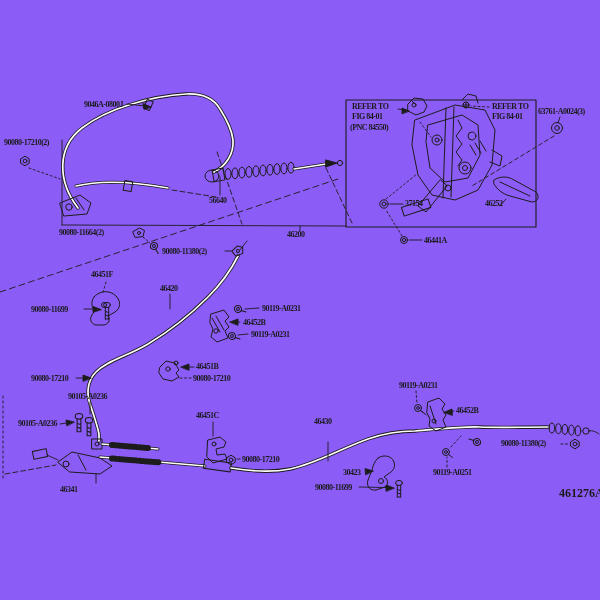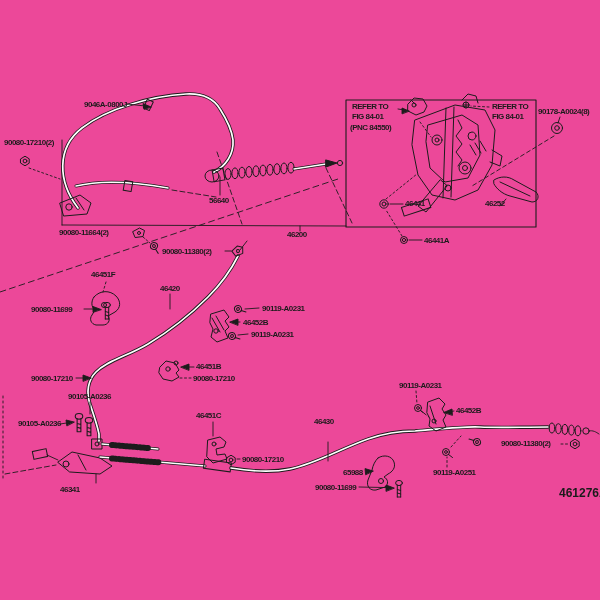--- a/index.html
+++ b/index.html
@@ -1,17 +1,17 @@
 <!DOCTYPE html>
 <html><head>
 <meta charset="utf-8">
 <style>
   html,body{margin:0;padding:0;background:#fff;}
-  .stage{position:relative;width:600px;height:600px;background:#ec4899;overflow:hidden;
-         font-family:Liberation Sans, sans-serif;}
+  .stage{position:relative;width:600px;height:600px;background:#8b5cf6;overflow:hidden;
+         font-family:Liberation Serif, serif;}
   .stage svg{position:absolute;left:0;top:0;}
   .lbl{position:absolute;font-size:8px;font-weight:bold;letter-spacing:-0.5px;
        color:#1b1b1b;white-space:nowrap;line-height:9px;}
   .figcode{font-size:12px;letter-spacing:0;}
 </style>
 </head>
 <body>
 
 <div class="stage">
 
@@ -243,41 +243,41 @@
 <div class="lbl" style="left:59px;top:228px">90080-11664(2)</div>
 <div class="lbl" style="left:209px;top:196px">56640</div>
 <div class="lbl" style="left:287px;top:230px">46200</div>
 
 <div class="lbl" style="left:352px;top:102px">REFER TO</div>
 <div class="lbl" style="left:352px;top:112px">FIG 84-01</div>
 <div class="lbl" style="left:350px;top:123px">(PNC 84550)</div>
 <div class="lbl" style="left:492px;top:102px">REFER TO</div>
 <div class="lbl" style="left:492px;top:112px">FIG 84-01</div>
 
-<div class="lbl" style="left:538px;top:107px">90178-A0024(8)</div>
-<div class="lbl" style="left:405px;top:199px">46441</div>
+<div class="lbl" style="left:538px;top:107px">63761-A0024(3)</div>
+<div class="lbl" style="left:405px;top:199px">37154</div>
 <div class="lbl" style="left:485px;top:199px">46252</div>
 <div class="lbl" style="left:424px;top:236px">46441A</div>
 <div class="lbl" style="left:162px;top:247px">90080-11380(2)</div>
 <div class="lbl" style="left:91px;top:270px">46451F</div>
 <div class="lbl" style="left:160px;top:284px">46420</div>
 <div class="lbl" style="left:31px;top:305px">90080-11699</div>
 <div class="lbl" style="left:262px;top:304px">90119-A0231</div>
 <div class="lbl" style="left:243px;top:318px">46452B</div>
 <div class="lbl" style="left:251px;top:330px">90119-A0231</div>
 <div class="lbl" style="left:31px;top:374px">90080-17210</div>
 <div class="lbl" style="left:196px;top:362px">46451B</div>
 <div class="lbl" style="left:193px;top:374px">90080-17210</div>
 <div class="lbl" style="left:68px;top:392px">90105-A0236</div>
 <div class="lbl" style="left:18px;top:419px">90105-A0236</div>
 <div class="lbl" style="left:60px;top:485px">46341</div>
 <div class="lbl" style="left:196px;top:411px">46451C</div>
 <div class="lbl" style="left:242px;top:455px">90080-17210</div>
 <div class="lbl" style="left:314px;top:417px">46430</div>
-<div class="lbl" style="left:343px;top:468px">65988</div>
+<div class="lbl" style="left:343px;top:468px">30423</div>
 <div class="lbl" style="left:315px;top:483px">90080-11699</div>
 <div class="lbl" style="left:399px;top:381px">90119-A0231</div>
 <div class="lbl" style="left:456px;top:406px">46452B</div>
 <div class="lbl" style="left:501px;top:439px">90080-11380(2)</div>
 <div class="lbl" style="left:433px;top:468px">90119-A0251</div>
 <div class="lbl figcode" style="left:559px;top:489px">461276A</div>
 
 </div>
 
 </body></html>

